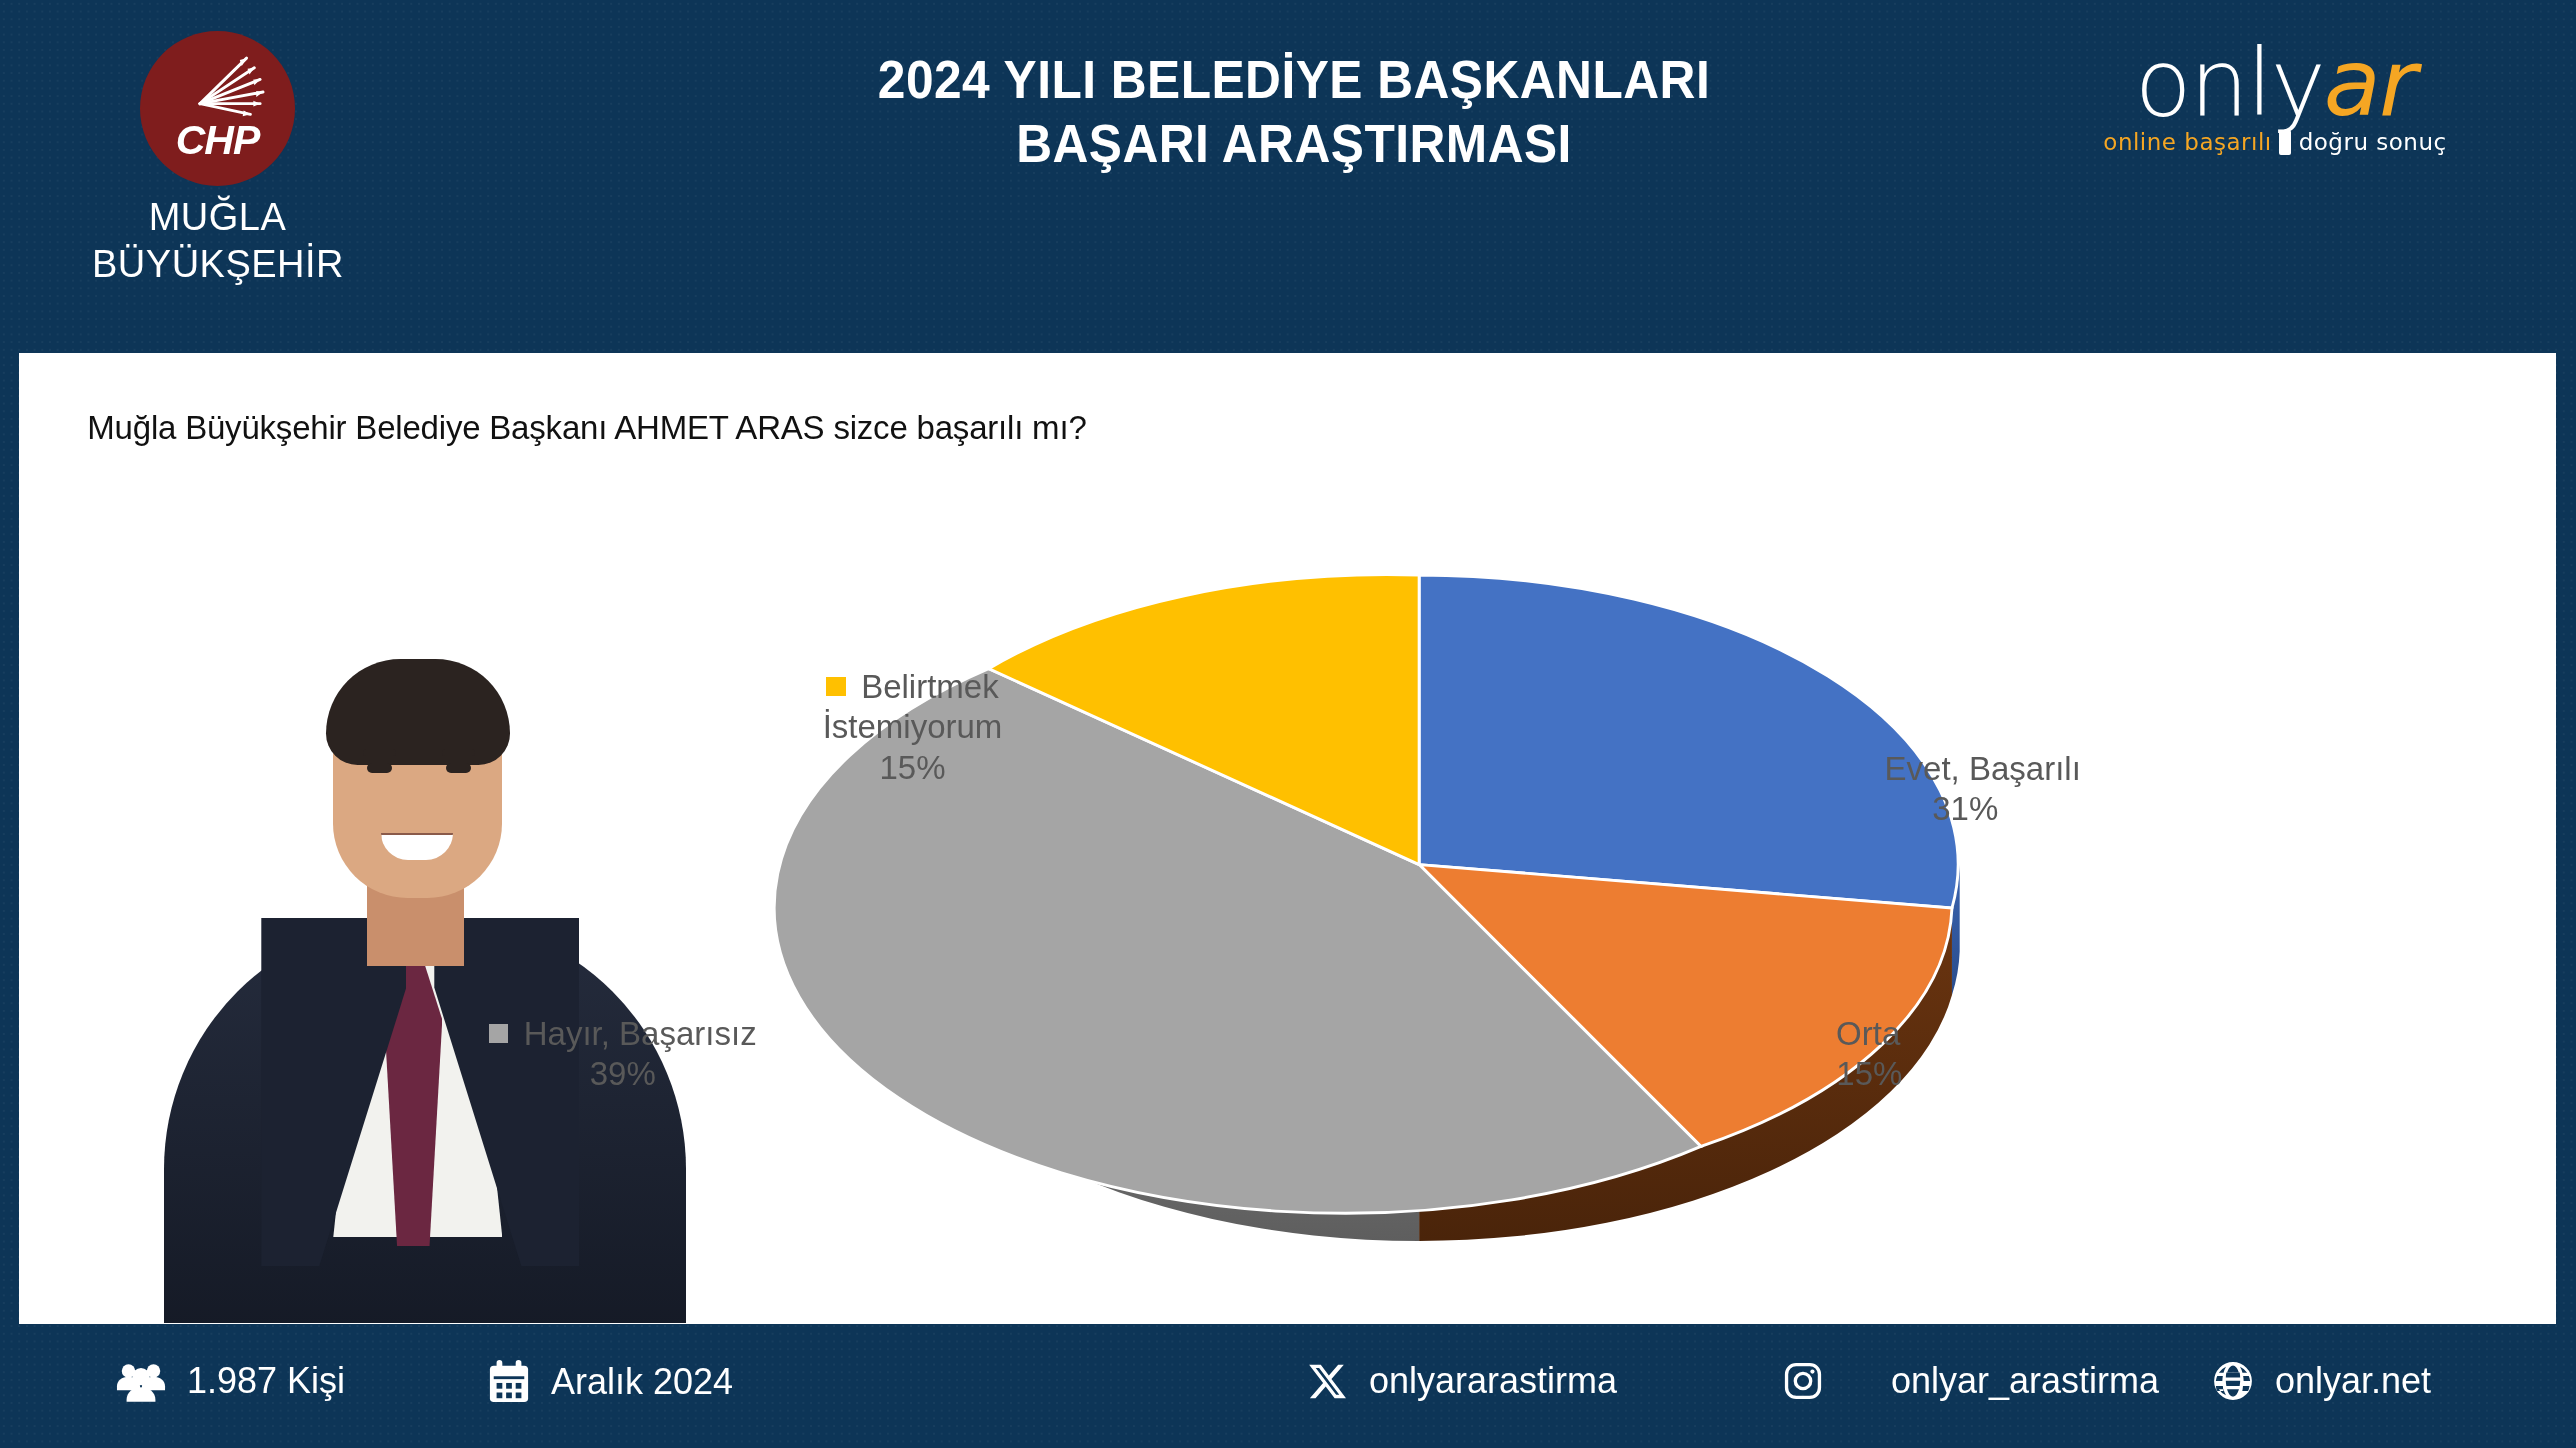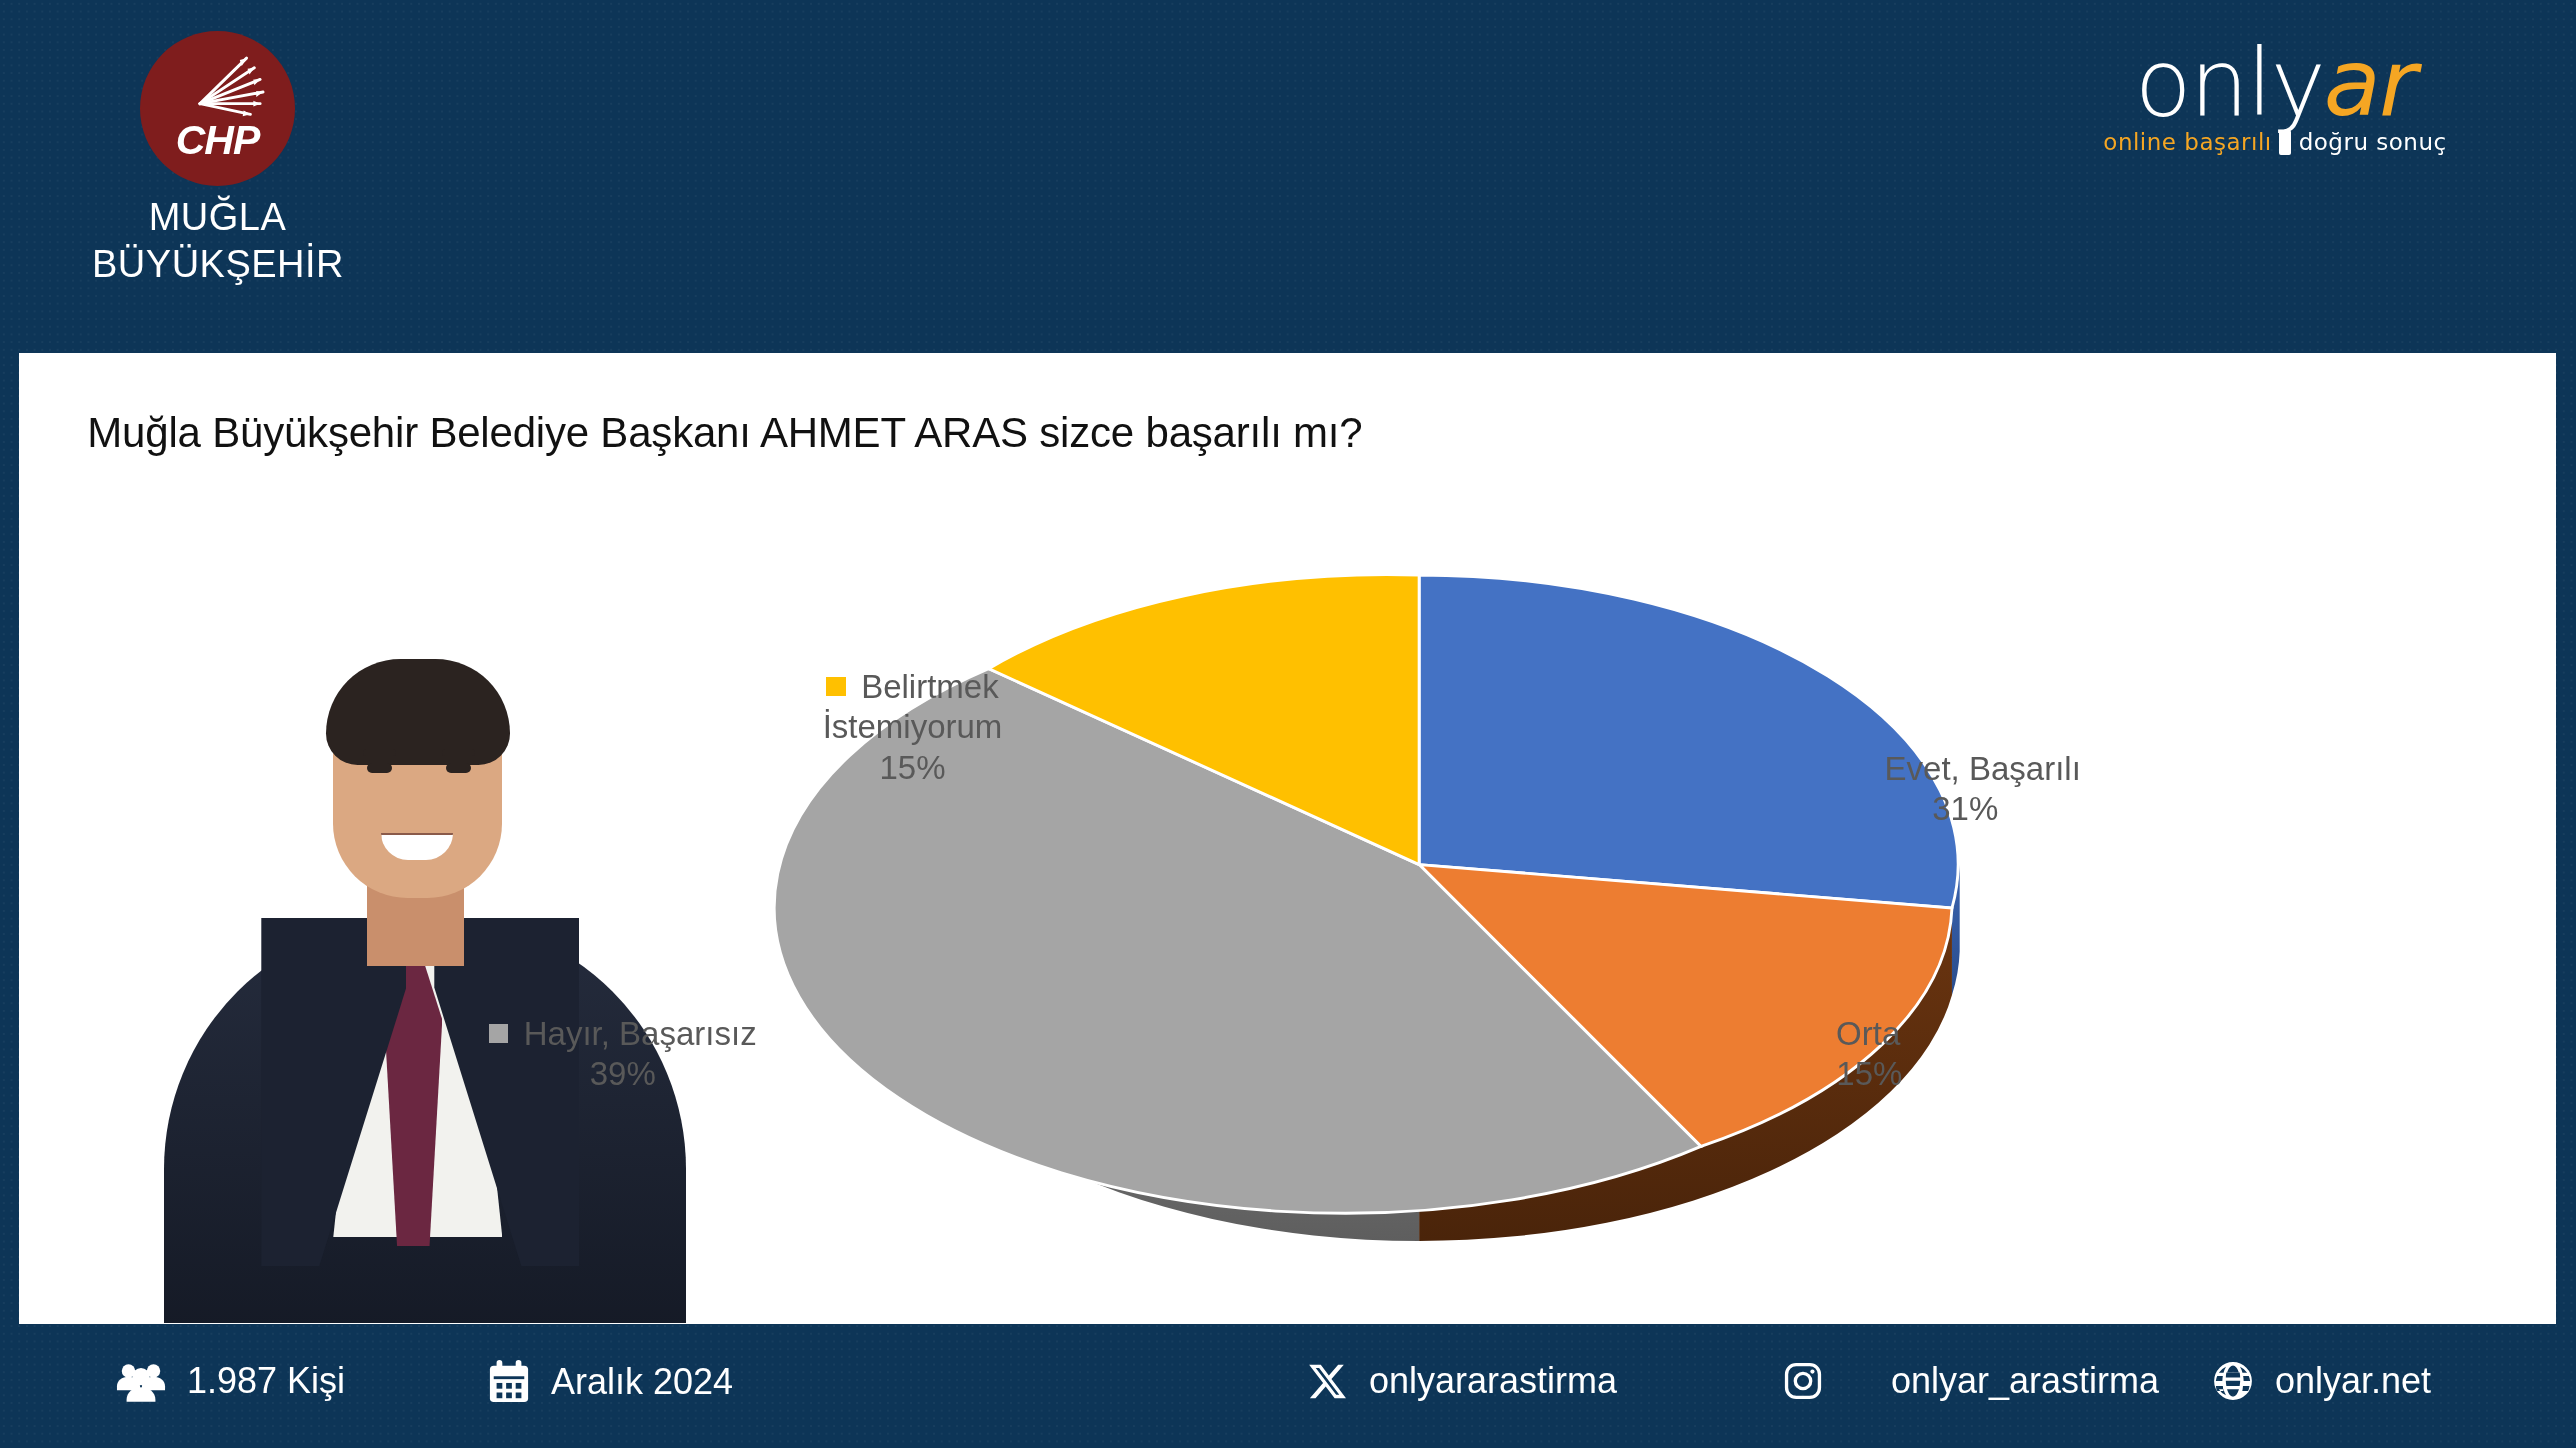--- a/index.html
+++ b/index.html
@@ -42,21 +42,21 @@
   .onlyar .tag{margin-top:1.9px;font-size:23px;letter-spacing:0.5px;
             font-family:"DejaVu Sans", sans-serif;white-space:nowrap;}
   .onlyar .t1{color:#f5a623;}
   .onlyar .sep{display:inline-block;width:11.6px;height:25px;background:#ffffff;
             vertical-align:-4.8px;margin:0 7.7px;border-radius:1.9px;position:relative;}
   .onlyar .t2{color:#ffffff;}
 
   
   .panel{position:absolute;left:19.3px;top:353px;width:2537px;height:971px;background:#ffffff;}
 
-  .question{position:absolute;left:68px;top:56px;font-size:42px;color:#111111;
+  .question{position:absolute;left:68px;top:56px;font-size:33px;color:#111111;
             font-family:"Liberation Sans", sans-serif;letter-spacing:-0.2px;}
 
   
   .portrait{position:absolute;left:58px;top:246px;width:676px;height:724px;overflow:hidden;}
   .p-shoulders{position:absolute;left:87px;top:319px;width:522px;height:415px;
             background:linear-gradient(180deg,#252c3d 0%,#151a26 100%);
             border-radius:251px 251px 0 0;}
   .p-shirt{position:absolute;left:256px;top:319px;width:169px;height:319px;
             background:#f2f2ee;clip-path:polygon(20% 0,80% 0,100% 100%,0 100%);}
   .p-tie{position:absolute;left:307px;top:357px;width:58px;height:290px;
@@ -134,20 +134,24 @@
             <polygon points="124,75 117,72 117,78"></polygon>
             <polygon points="114,86 107,82 106,88"></polygon>
           </g>
         </svg>
         <div class="chp-text">CHP</div>
       </div>
       <div class="brand-name">MUĞLA</div>
       <div class="brand-name" style="margin-top:4px">BÜYÜKŞEHİR</div>
     </div>
 
+    <div class="title-block">
+      <div class="title-line">2024 YILI BELEDİYE BAŞKANLARI</div>
+      <div class="title-line">BAŞARI ARAŞTIRMASI</div>
+    </div>
 
     <div class="onlyar">
       <div class="word"><span class="w1">only</span><span class="w2">ar</span></div>
       <div class="tag"><span class="t1">online başarılı</span><span class="sep"></span><span class="t2">doğru sonuç</span></div>
     </div>
   </div>
 
   <div class="panel">
 
     <div class="question">Muğla Büyükşehir Belediye Başkanı AHMET ARAS sizce başarılı mı?</div>

